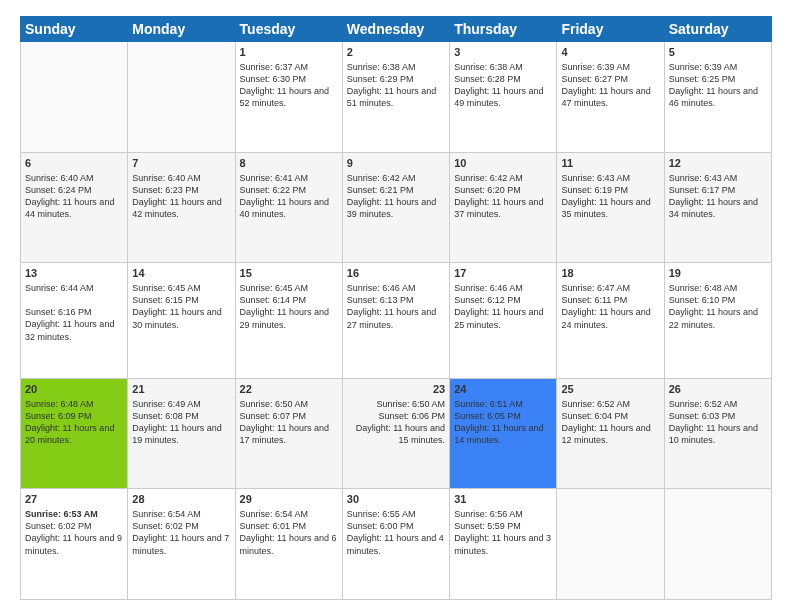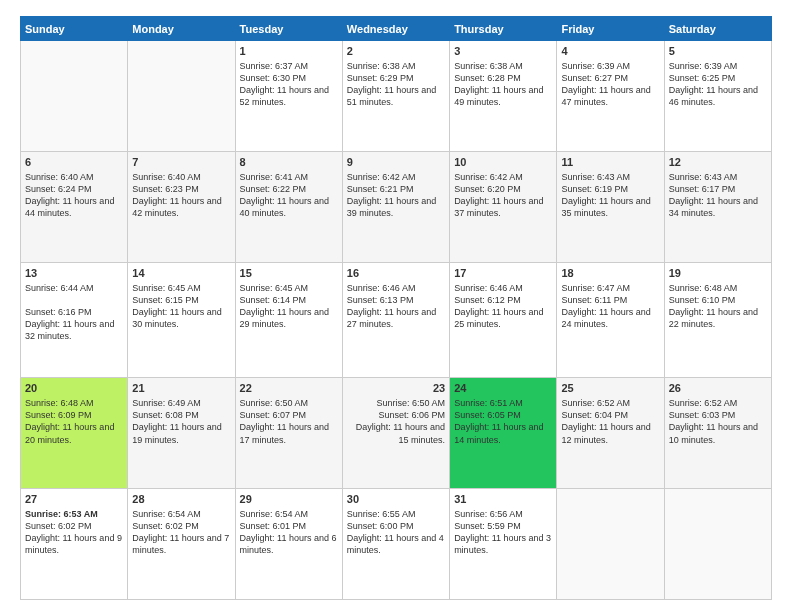--- a/index.html
+++ b/index.html
@@ -43,21 +43,21 @@
     .calendar {
       flex: 1;
       border: 1px solid #ccc;
       border-collapse: collapse;
       width: 100%;
       table-layout: fixed;
     }
     .calendar th {
       background-color: #1a6eb5;
       color: #fff;
-      font-size: 11px;
+      font-size: 14px;
       font-weight: bold;
       padding: 4px 4px;
       text-align: left;
       border: 1px solid #1a6eb5;
       height: 24px;
     }
     .calendar td {
       border: 1px solid #ccc;
       vertical-align: top;
       padding: 3px 4px;
@@ -220,21 +220,21 @@
             <span style="display: block;">Daylight: 11 hours and 24 minutes.</span>
           </td>
           <td>
             <span class="day-number">19</span>
             <span style="display: block;">Sunrise: 6:48 AM</span>
             <span style="display: block;">Sunset: 6:10 PM</span>
             <span style="display: block;">Daylight: 11 hours and 22 minutes.</span>
           </td>
         </tr>
         <tr>
-          <td style="background: #bef264;">
+          <td style="background: #84cc16;">
             <span class="day-number">20</span>
             <span style="display: block;">Sunrise: 6:48 AM</span>
             <span style="display: block;">Sunset: 6:09 PM</span>
             <span style="display: block;">Daylight: 11 hours and 20 minutes.</span>
           </td>
           <td style="background: rgb(245, 245, 245);">
             <span class="day-number">21</span>
             <span style="display: block;">Sunrise: 6:49 AM</span>
             <span style="display: block;">Sunset: 6:08 PM</span>
             <span style="display: block;">Daylight: 11 hours and 19 minutes.</span>
@@ -244,21 +244,21 @@
             <span style="display: block;">Sunrise: 6:50 AM</span>
             <span style="display: block;">Sunset: 6:07 PM</span>
             <span style="display: block;">Daylight: 11 hours and 17 minutes.</span>
           </td>
           <td style="background: rgb(245, 245, 245); text-align: right;">
             <span class="day-number">23</span>
             <span style="display: block;">Sunrise: 6:50 AM</span>
             <span style="display: block;">Sunset: 6:06 PM</span>
             <span style="display: block;">Daylight: 11 hours and 15 minutes.</span>
           </td>
-          <td style="background: #22c55e;">
+          <td style="background: #3b82f6;">
             <span class="day-number">24</span>
             <span style="display: block;">Sunrise: 6:51 AM</span>
             <span style="display: block;">Sunset: 6:05 PM</span>
             <span style="display: block;">Daylight: 11 hours and 14 minutes.</span>
           </td>
           <td style="background: rgb(245, 245, 245);">
             <span class="day-number">25</span>
             <span style="display: block;">Sunrise: 6:52 AM</span>
             <span style="display: block;">Sunset: 6:04 PM</span>
             <span style="display: block;">Daylight: 11 hours and 12 minutes.</span>

